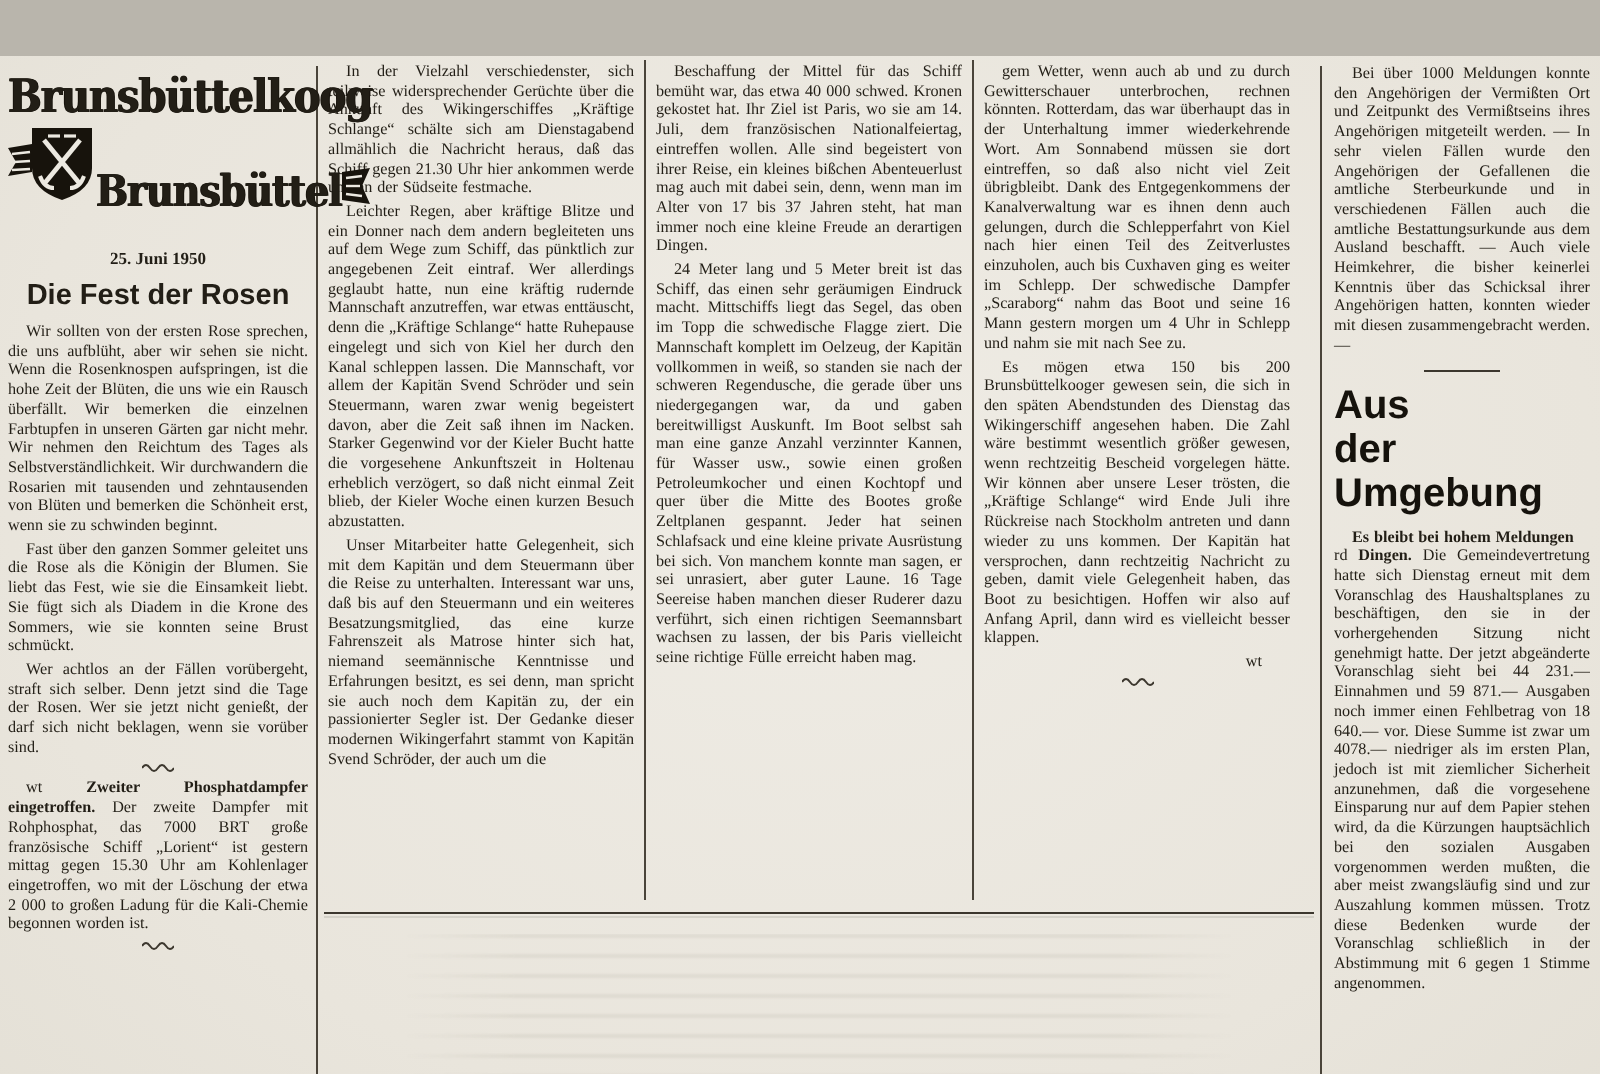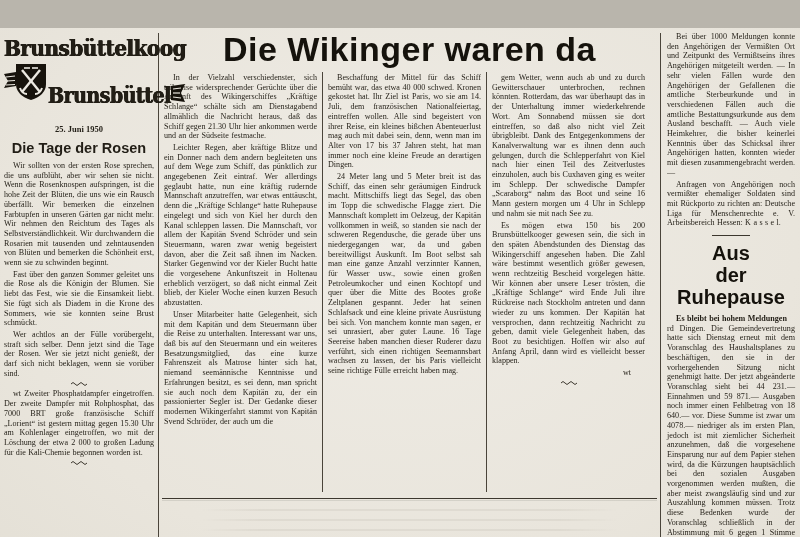--- a/index.html
+++ b/index.html
@@ -7,21 +7,21 @@
     position:relative;width:800px;height:537px;overflow:hidden;
     background:#ece9e1;
     background-image:radial-gradient(ellipse at 50% 40%, #efece5 0%, #e9e5dc 70%, #e4e0d6 100%);
     color:#221e16;
     font-family:"Liberation Serif","DejaVu Serif",serif;
     display:flex;box-sizing:border-box;padding:2px 0 0 2px;margin-top:28px;
   }
   .page *{box-sizing:border-box;}
   
   .body-p{font-size:8.1px;line-height:9.7px;text-align:justify;margin:0 0 2px 0;text-indent:9px;word-spacing:0.4px;}
-  b{font-weight:normal;}
+  b{font-weight:bold;}
   
   .col1{width:156px;padding:4px 4px 0 2px;flex:0 0 auto;}
   .col5{width:137px;padding:2px 3px 0 6px;flex:0 0 auto;}
   .vr{width:1px;background:#4a443a;flex:0 0 auto;margin-top:3px;}
   .article{width:501px;flex:0 0 auto;display:flex;flex-direction:column;}
   
   .masthead{position:relative;height:88px;margin-bottom:2px;}
   .mast1{font-family:"DejaVu Serif",serif;font-weight:bold;font-size:20px;letter-spacing:-0.5px;
          text-align:center;transform:scaleY(1.15);transform-origin:top;
          text-shadow:0.4px 0 0 #17130c, -0.4px 0 0 #17130c;}
@@ -40,21 +40,21 @@
   .endrule{height:1px;background:#3c372e;margin:6px 3px 0 3px;box-shadow:0 2px 0 rgba(60,55,46,0.12);}
   .ghost{flex:1;margin:10px 14px 6px 14px;opacity:0.55;filter:blur(0.4px);
          background:repeating-linear-gradient(to bottom, rgba(129,122,108,0.18) 0 2px, transparent 2px 10px);
          mask-image:linear-gradient(to right, transparent 0 6%, black 18% 82%, transparent 94% 100%);
          -webkit-mask-image:linear-gradient(to right, transparent 0 6%, black 18% 82%, transparent 94% 100%);}
   
   .orn{display:flex;justify-content:center;margin:3px 0;}
   .orn svg{display:block;}
   .minirule{width:38px;height:1px;background:#3c372e;margin:7px auto 6px auto;}
   .h-umgebung{font-family:"Liberation Sans",sans-serif;font-weight:bold;font-size:20px;line-height:22px;
-              text-align:center;margin:0 0 6px 0;color:#15120c;}
+              text-align:left;margin:0 0 6px 0;color:#15120c;}
   .lead-code{font-size:8.1px;}
   .block-title{display:block;font-weight:bold;text-indent:9px;}
 </style>
 </head>
 <body>
 
 <div class="page">
 
   <div class="col1">
     <div class="masthead">
@@ -83,45 +83,44 @@
           <svg width="14" height="18" viewBox="0 0 14 18">
             <polygon points="0,2 14,0 10,9 14,18 0,16" fill="#17130c"></polygon>
             <line x1="2" y1="5" x2="10" y2="4" stroke="#ece9e1" stroke-width="1.2"></line>
             <line x1="2" y1="9" x2="9" y2="9" stroke="#ece9e1" stroke-width="1.2"></line>
             <line x1="2" y1="13" x2="10" y2="14" stroke="#ece9e1" stroke-width="1.2"></line>
           </svg>
         </span>
       </div>
     </div>
     <div class="mastdate">25. Juni 1950</div>
-    <div class="h-rosen">Die Tage der Rosen</div>
+    <div class="h-rosen">Die Fest der Rosen</div>
 
     <p class="body-p">Wir sollten von der ersten Rose sprechen, die uns aufblüht, aber wir sehen sie nicht. Wenn die Rosenknospen aufspringen, ist die hohe Zeit der Blüten, die uns wie ein Rausch überfällt. Wir bemerken die einzelnen Farbtupfen in unseren Gärten gar nicht mehr. Wir nehmen den Reichtum des Tages als Selbstverständlichkeit. Wir durchwandern die Rosarien mit tausenden und zehntausenden von Blüten und bemerken die Schönheit erst, wenn sie zu schwinden beginnt.</p>
     <p class="body-p">Fast über den ganzen Sommer geleitet uns die Rose als die Königin der Blumen. Sie liebt das Fest, wie sie die Einsamkeit liebt. Sie fügt sich als Diadem in die Krone des Sommers, wie sie konnten seine Brust schmückt.</p>
-    <p class="body-p">Wer achtlos an der Fülle vorübergeht, straft sich selber. Denn jetzt sind die Tage der Rosen. Wer sie jetzt nicht genießt, der darf sich nicht beklagen, wenn sie vorüber sind.</p>
+    <p class="body-p">Wer achtlos an der Fällen vorübergeht, straft sich selber. Denn jetzt sind die Tage der Rosen. Wer sie jetzt nicht genießt, der darf sich nicht beklagen, wenn sie vorüber sind.</p>
 
     <div class="orn">
       <svg width="16" height="5" viewBox="0 0 16 5">
           <path d="M0,3 q2,-3 4,0 q2,3 4,0 q2,-3 4,0 q2,3 4,0" stroke="#3c372e" fill="none" stroke-width="1"></path>
         </svg>
     </div>
 
     <p class="body-p"><span class="lead-code">wt</span> <b>Zweiter Phosphatdampfer eingetroffen.</b> <span>Der zweite Dampfer mit Rohphosphat, das 7000 BRT große französische Schiff „Lorient“ ist gestern mittag gegen 15.30 Uhr am Kohlenlager eingetroffen, wo mit der Löschung der etwa 2 000 to großen Ladung für die Kali-Chemie begonnen worden ist.</span></p>
 
     <div class="orn">
       <svg width="16" height="5" viewBox="0 0 16 5">
           <path d="M0,3 q2,-3 4,0 q2,3 4,0 q2,-3 4,0 q2,3 4,0" stroke="#3c372e" fill="none" stroke-width="1"></path>
         </svg>
     </div>
   </div>
 
   <div class="vr"></div>
 
   <div class="article">
-    <h1 class="headline">Die Wikinger waren da</h1>
     <div class="artcols">
       <div class="acol">
         <p class="body-p">In der Vielzahl verschiedenster, sich teilweise widersprechender Gerüchte über die Ankunft des Wikingerschiffes „Kräftige Schlange“ schälte sich am Dienstagabend allmählich die Nachricht heraus, daß das Schiff gegen 21.30 Uhr hier ankommen werde und an der Südseite festmache.</p>
         <p class="body-p">Leichter Regen, aber kräftige Blitze und ein Donner nach dem andern begleiteten uns auf dem Wege zum Schiff, das pünktlich zur angegebenen Zeit eintraf. Wer allerdings geglaubt hatte, nun eine kräftig rudernde Mannschaft anzutreffen, war etwas enttäuscht, denn die „Kräftige Schlange“ hatte Ruhepause eingelegt und sich von Kiel her durch den Kanal schleppen lassen. Die Mannschaft, vor allem der Kapitän Svend Schröder und sein Steuermann, waren zwar wenig begeistert davon, aber die Zeit saß ihnen im Nacken. Starker Gegenwind vor der Kieler Bucht hatte die vorgesehene Ankunftszeit in Holtenau erheblich verzögert, so daß nicht einmal Zeit blieb, der Kieler Woche einen kurzen Besuch abzustatten.</p>
         <p class="body-p">Unser Mitarbeiter hatte Gelegenheit, sich mit dem Kapitän und dem Steuermann über die Reise zu unterhalten. Interessant war uns, daß bis auf den Steuermann und ein weiteres Besatzungsmitglied, das eine kurze Fahrenszeit als Matrose hinter sich hat, niemand seemännische Kenntnisse und Erfahrungen besitzt, es sei denn, man spricht sie auch noch dem Kapitän zu, der ein passionierter Segler ist. Der Gedanke dieser modernen Wikingerfahrt stammt von Kapitän Svend Schröder, der auch um die</p>
       </div>
       <div class="ivr"></div>
       <div class="acol">
         <p class="body-p">Beschaffung der Mittel für das Schiff bemüht war, das etwa 40 000 schwed. Kronen gekostet hat. Ihr Ziel ist Paris, wo sie am 14. Juli, dem französischen Nationalfeiertag, eintreffen wollen. Alle sind begeistert von ihrer Reise, ein kleines bißchen Abenteuerlust mag auch mit dabei sein, denn, wenn man im Alter von 17 bis 37 Jahren steht, hat man immer noch eine kleine Freude an derartigen Dingen.</p>
         <p class="body-p">24 Meter lang und 5 Meter breit ist das Schiff, das einen sehr geräumigen Eindruck macht. Mittschiffs liegt das Segel, das oben im Topp die schwedische Flagge ziert. Die Mannschaft komplett im Oelzeug, der Kapitän vollkommen in weiß, so standen sie nach der schweren Regendusche, die gerade über uns niedergegangen war, da und gaben bereitwilligst Auskunft. Im Boot selbst sah man eine ganze Anzahl verzinnter Kannen, für Wasser usw., sowie einen großen Petroleumkocher und einen Kochtopf und quer über die Mitte des Bootes große Zeltplanen gespannt. Jeder hat seinen Schlafsack und eine kleine private Ausrüstung bei sich. Von manchem konnte man sagen, er sei unrasiert, aber guter Laune. 16 Tage Seereise haben manchen dieser Ruderer dazu verführt, sich einen richtigen Seemannsbart wachsen zu lassen, der bis Paris vielleicht seine richtige Fülle erreicht haben mag.</p>
@@ -139,27 +138,26 @@
       </div>
     </div>
     <div class="endrule"></div>
     <div class="ghost"></div>
   </div>
 
   <div class="vr"></div>
 
   <div class="col5">
     <p class="body-p">Bei über 1000 Meldungen konnte den Angehörigen der Vermißten Ort und Zeitpunkt des Vermißtseins ihres Angehörigen mitgeteilt werden. — In sehr vielen Fällen wurde den Angehörigen der Gefallenen die amtliche Sterbeurkunde und in verschiedenen Fällen auch die amtliche Bestattungsurkunde aus dem Ausland beschafft. — Auch viele Heimkehrer, die bisher keinerlei Kenntnis über das Schicksal ihrer Angehörigen hatten, konnten wieder mit diesen zusammengebracht werden. —</p>
-    <p class="body-p">Anfragen von Angehörigen noch vermißter ehemaliger Soldaten sind mit Rückporto zu richten an: Deutsche Liga für Menschenrechte e. V. Arbeitsbereich Hessen: K a s s e l.</p>
 
     <div class="minirule"></div>
 
     <div class="h-umgebung">
       <span>Aus</span><br>
-      <span>der Ruhepause</span>
+      <span>der Umgebung</span>
     </div>
 
     <p class="body-p">
       <b class="block-title">Es bleibt bei hohem Meldungen</b>
       <span class="lead-code">rd</span>
       <b>Dingen.</b>
       <span>Die Gemeindevertretung hatte sich Dienstag erneut mit dem Voranschlag des Haushaltsplanes zu beschäftigen, den sie in der vorhergehenden Sitzung nicht genehmigt hatte. Der jetzt abgeänderte Voranschlag sieht bei 44 231.— Einnahmen und 59 871.— Ausgaben noch immer einen Fehlbetrag von 18 640.— vor. Diese Summe ist zwar um 4078.— niedriger als im ersten Plan, jedoch ist mit ziemlicher Sicherheit anzunehmen, daß die vorgesehene Einsparung nur auf dem Papier stehen wird, da die Kürzungen hauptsächlich bei den sozialen Ausgaben vorgenommen werden mußten, die aber meist zwangsläufig sind und zur Auszahlung kommen müssen. Trotz diese Bedenken wurde der Voranschlag schließlich in der Abstimmung mit 6 gegen 1 Stimme angenommen.</span>
     </p>
   </div>
 

